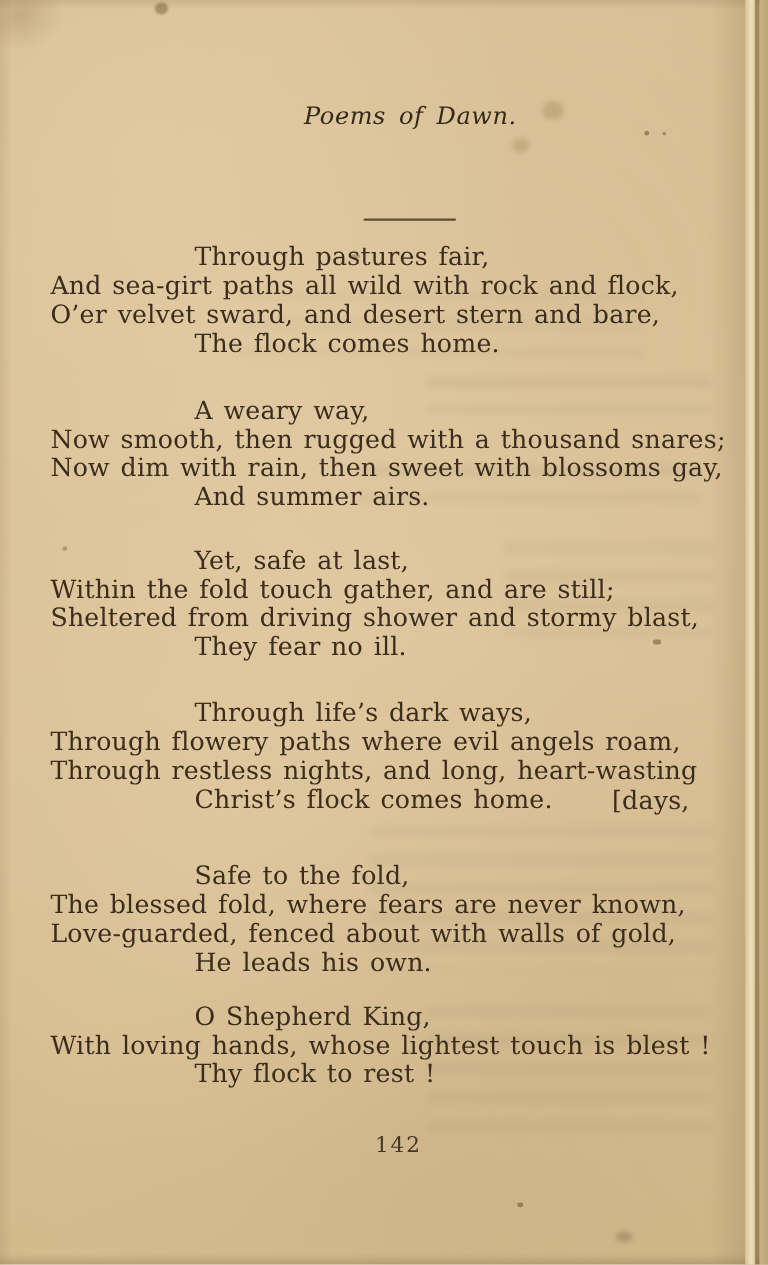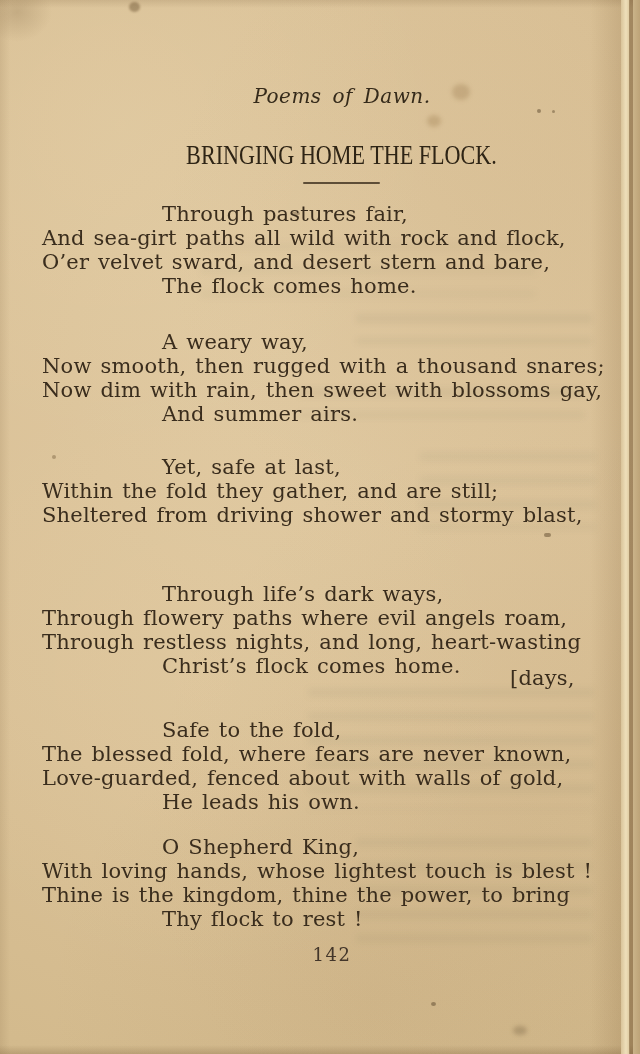--- a/index.html
+++ b/index.html
@@ -90,21 +90,21 @@
   .stanza:nth-child(2){top:330px;}
   .stanza:nth-child(3){top:455px;}
   .stanza:nth-child(4){top:582px;}
   .stanza:nth-child(5){top:718px;}
   .stanza:nth-child(6){top:835px;}
   .line{
     position:relative;height:24px;line-height:24px;font-size:21px;
     white-space:nowrap;word-spacing:2px;letter-spacing:.2px;
   }
   .line.indent{padding-left:120px;}
-  .turnover{position:absolute;left:468px;top:12px;}
+  .turnover{position:absolute;left:468px;top:1px;}
   .page-number{
     position:absolute;left:44px;top:944px;width:576px;text-align:center;
     font-size:18px;letter-spacing:1.5px;color:#43362a;
   }
 </style>
 </head>
 <body>
 
 <div class="page">
   <div class="mottle"></div>
@@ -123,59 +123,56 @@
   <div class="stain st4"></div>
   <div class="stain st5"></div>
   <div class="stain st6"></div>
   <div class="stain st7"></div>
   <div class="stain st8"></div>
   <div class="stain st9"></div>
   <div class="stain st10"></div>
 
   <div class="running-head">Poems of Dawn.</div>
 
-  <div class="poem-title">
-    <span class="scale">BRINGING HOME THE FLOCK.</span>
-  </div>
   <div class="title-rule"></div>
 
   <div class="poem">
       <div class="stanza">
         <div class="line indent">Through pastures fair,</div>
         <div class="line">And sea-girt paths all wild with rock and flock,</div>
         <div class="line">O’er velvet sward, and desert stern and bare,</div>
         <div class="line indent">The flock comes home.</div>
       </div>
       <div class="stanza">
         <div class="line indent">A weary way,</div>
         <div class="line">Now smooth, then rugged with a thousand snares;</div>
         <div class="line">Now dim with rain, then sweet with blossoms gay,</div>
         <div class="line indent">And summer airs.</div>
       </div>
       <div class="stanza">
         <div class="line indent">Yet, safe at last,</div>
-        <div class="line">Within the fold they gather, and are still;</div>
+        <div class="line">Within the fold touch gather, and are still;</div>
         <div class="line">Sheltered from driving shower and stormy blast,</div>
+        <div class="line indent">They fear no ill.</div>
       </div>
       <div class="stanza">
         <div class="line indent">Through life’s dark ways,</div>
         <div class="line">Through flowery paths where evil angels roam,</div>
         <div class="line">Through restless nights, and long, heart-wasting</div>
         <div class="line indent">Christ’s flock comes home.<span class="turnover">[days,</span></div>
       </div>
       <div class="stanza">
         <div class="line indent">Safe to the fold,</div>
         <div class="line">The blessed fold, where fears are never known,</div>
         <div class="line">Love-guarded, fenced about with walls of gold,</div>
         <div class="line indent">He leads his own.</div>
       </div>
       <div class="stanza">
         <div class="line indent">O Shepherd King,</div>
         <div class="line">With loving hands, whose lightest touch is blest !</div>
-        <div class="line">Thine is the kingdom, thine the power, to bring</div>
         <div class="line indent">Thy flock to rest !</div>
       </div>
     </div>
 
   <div class="page-number">142</div>
 
   <div class="edge-top"></div>
   <div class="edge-bottom"></div>
   <div class="edge-left"></div>
   <div class="right-shade"></div>

